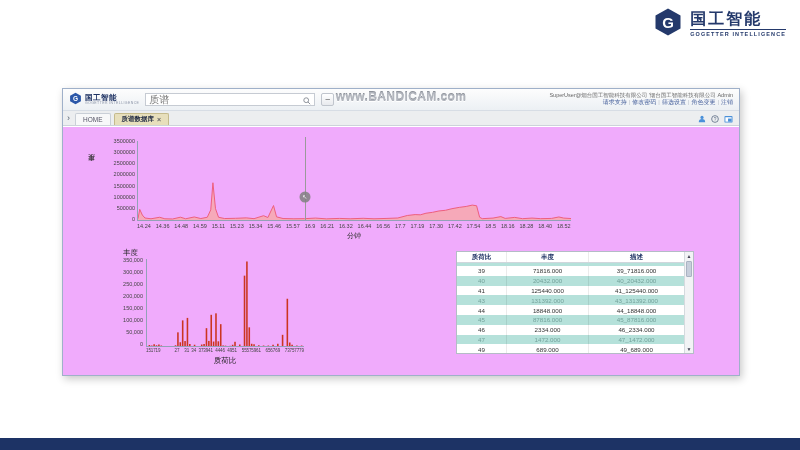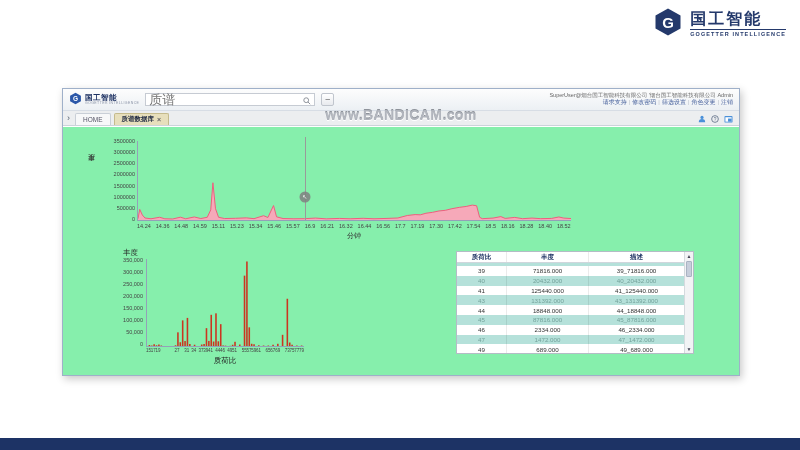--- a/index.html
+++ b/index.html
@@ -16,37 +16,37 @@
   .footer-bar { position:absolute; left:0; right:0; bottom:0; height:12px; background:#1d3365; }
 
   
   .window { position:absolute; left:62px; top:88px; width:678px; height:288px; background:#fff; border:1px solid #9fb0c9; box-shadow:2px 3px 8px rgba(0,0,0,.22); }
   .win-header { position:relative; height:22px; display:flex; align-items:center; padding:0 6px; gap:6px; background:linear-gradient(#fdfdfd,#ecf0f4); border-bottom:1px solid #d7dde5; }
   .app-logo { display:flex; align-items:center; gap:3px; }
   .app-logo-text { display:flex; flex-direction:column; line-height:1; }
   .app-logo-name { font-size:7.5px; font-weight:bold; color:#1e3263; letter-spacing:.5px; }
   .app-logo-sub { font-size:3.5px; color:#8a93a6; letter-spacing:.4px; margin-top:1px; }
   .search-box { width:170px; height:13px; border:1px solid #c6cbd3; background:#fff; display:flex; align-items:center; padding:0 3px; gap:3px; }
-  .search-box input { flex:1; border:0; outline:none; background:transparent; font-size:13px; color:#777; font-family:Liberation Serif, serif; min-width:0; }
+  .search-box input { flex:1; border:0; outline:none; background:transparent; font-size:10px; color:#777; font-family:Liberation Serif, serif; min-width:0; }
   .more-btn { width:13px; height:13px; border:1px solid #c0c5cd; background:linear-gradient(#fff,#e8eaee); font-size:8px; line-height:10px; text-align:center; color:#333; border-radius:2px; }
-  .watermark { position:absolute; left:50%; top:18px; transform:translateX(-50%); font-size:14px; font-weight:bold; letter-spacing:.4px; color:#b0b4bc; text-shadow:0 1px 0 #fff,0 -1px 0 #8e939b; white-space:nowrap; }
+  .watermark { position:absolute; left:50%; top:1px; transform:translateX(-50%); font-size:12px; font-weight:bold; letter-spacing:.4px; color:#b0b4bc; text-shadow:0 1px 0 #fff,0 -1px 0 #8e939b; white-space:nowrap; }
   .user-area { margin-left:auto; text-align:right; line-height:1.3; white-space:nowrap; }
   .user-line { font-size:5.5px; color:#666; }
   .menu-row { font-size:6px; color:#47619c; }
   .menu-row .sep { color:#b8bec8; padding:0 2px; }
   .menu-row .lnk { cursor:pointer; }
 
   .tab-bar { height:15px; background:#eceef0; border-bottom:1px solid #ccd3da; display:flex; align-items:flex-end; padding:0 4px; gap:3px; }
   .chevron { align-self:center; font-size:9px; color:#55606e; margin-right:2px; line-height:1; }
   .tab { height:12px; padding:0 7px; font-size:6.5px; display:flex; align-items:center; gap:3px; border:1px solid #c9cfd7; border-bottom:none; border-radius:2px 2px 0 0; background:#f7f8f9; color:#556; white-space:nowrap; }
   .tab.active { background:#e7dfbc; border-color:#c4ba8c; color:#222c44; font-weight:bold; }
   .tab .close { font-size:7px; color:#666; line-height:1; }
   .tab-icons { margin-left:auto; align-self:center; display:flex; align-items:center; gap:5px; margin-right:2px; }
 
-  .content { position:absolute; left:0; right:0; top:38px; bottom:0; background:#86efac; }
+  .content { position:absolute; left:0; right:0; top:38px; bottom:0; background:#f0abfc; }
 
   
   .c-ylabel { position:absolute; left:24px; top:40px; font-size:7px; color:#333; writing-mode:vertical-rl; transform:rotate(180deg); }
   .c-yticks { position:absolute; left:34px; top:11px; width:38px; height:84px; display:flex; flex-direction:column; justify-content:space-between; align-items:flex-end; font-size:5.5px; color:#444; }
   .c-plot { position:absolute; left:74px; top:14px; width:434px; height:80px; border-left:1px solid #93a1b8; border-bottom:1px solid #93a1b8; }
   .c-plot svg { position:absolute; inset:0; width:100%; height:100%; }
   .c-cursor { position:absolute; top:-4px; bottom:0; width:1px; background:#9a9a9a; }
   .c-handle { position:absolute; left:0; top:72%; width:11px; height:11px; transform:translate(-50%,-50%); background:rgba(128,128,128,.85); border-radius:50%; color:#fff; font-size:6px; line-height:11px; text-align:center; }
   .c-xticks { position:absolute; left:74px; top:96px; width:434px; display:flex; justify-content:space-between; font-size:5.5px; color:#444; }
   .c-xticks span { white-space:nowrap; }

